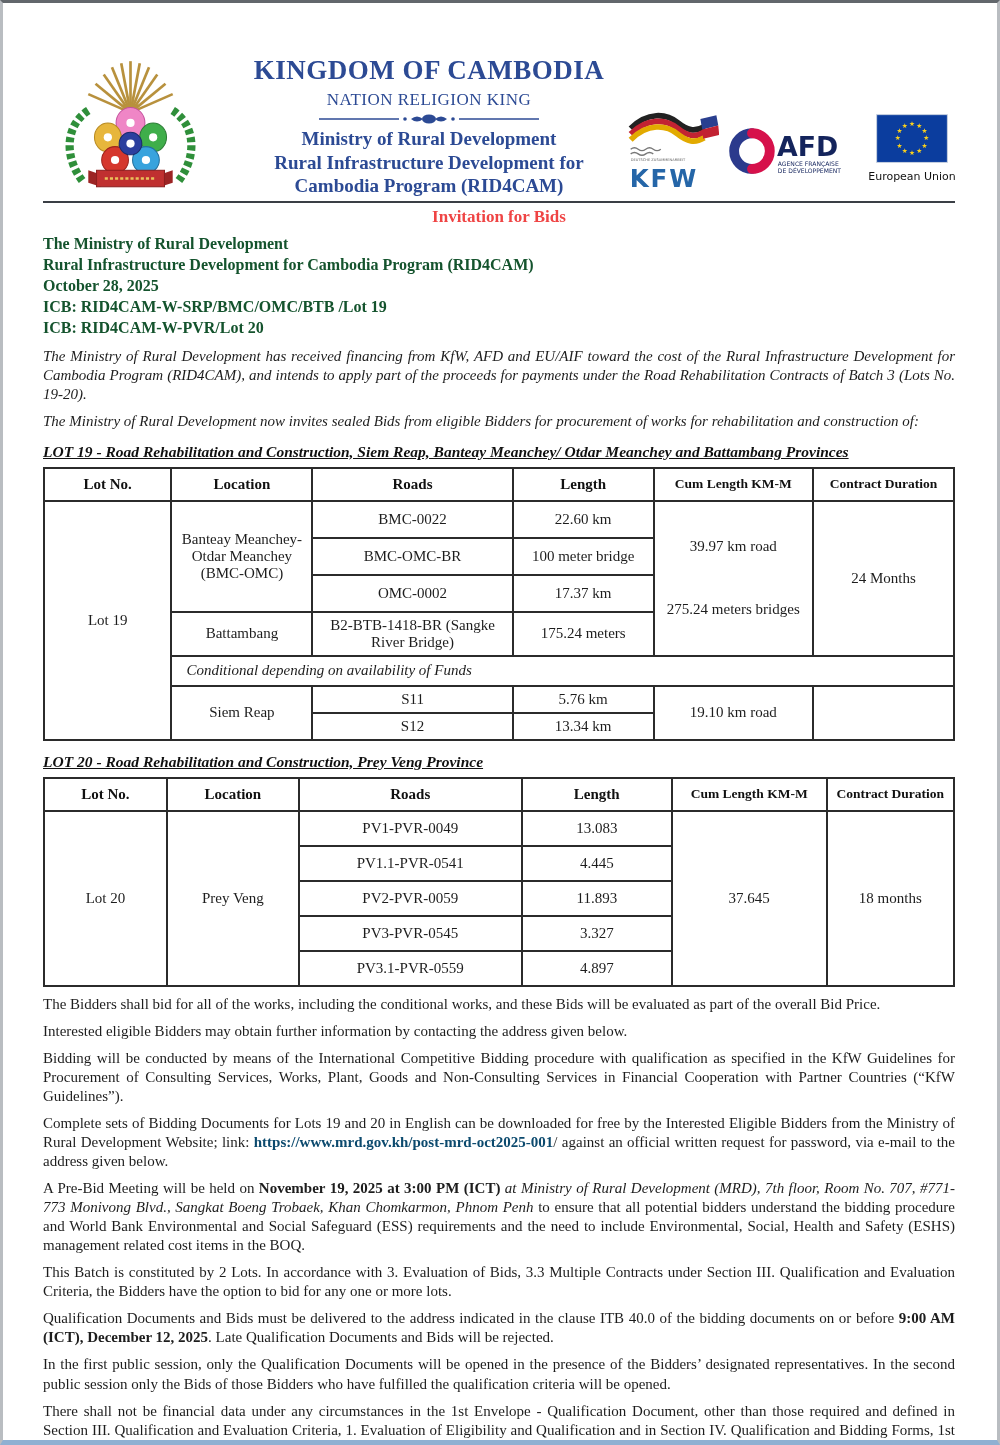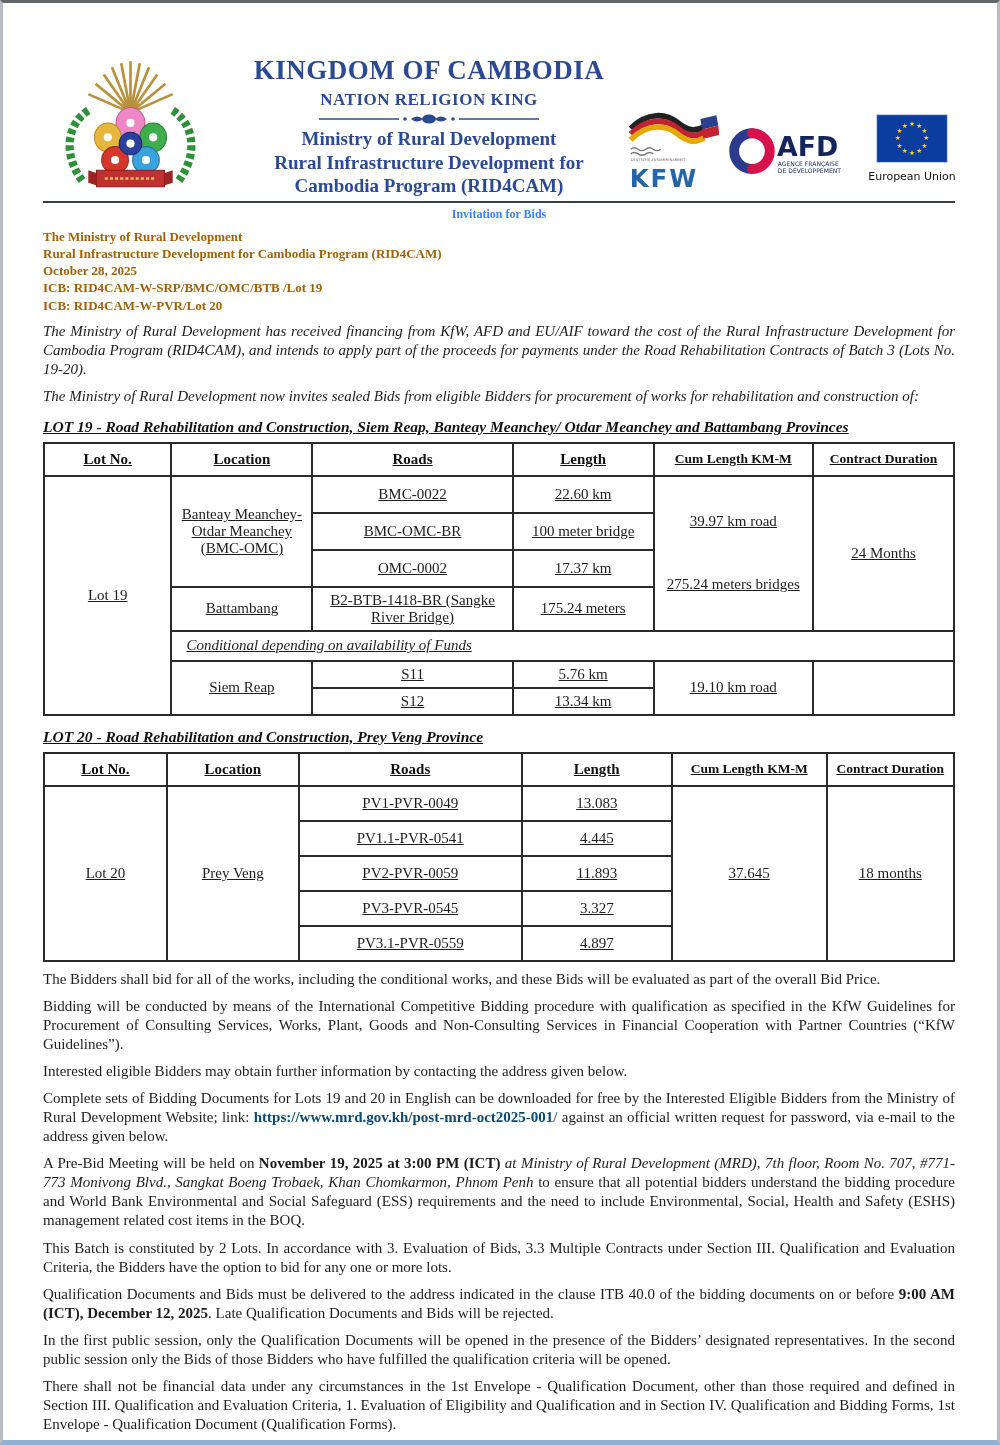--- a/index.html
+++ b/index.html
@@ -8,38 +8,38 @@
     border-top:3px solid #62676c;border-left:3px solid #b9bdc1;border-right:3px solid #b9bdc1;
     border-bottom:5px solid #8fb0d2;
     padding:10px 42px 0 40px;overflow:hidden;
     font-family:"Liberation Serif",serif;color:#222;
   }
   
   .hdr{display:flex;align-items:flex-end;margin-top:36px;}
   .emblem-wrap{width:190px;flex:0 0 auto;padding-top:8px;}
   .hdr-center{flex:1;text-align:center;padding-top:4px;}
   .kingdom{font-size:27px;font-weight:bold;color:#2c4a94;letter-spacing:.5px;line-height:1.15;}
-  .motto{font-size:17px;font-weight:bold;color:#2c4a94;margin-top:4px;letter-spacing:.5px;}
+  .motto{font-size:17px;font-weight:normal;color:#2c4a94;margin-top:4px;letter-spacing:.5px;}
   .ornament{margin:3px auto 2px;display:block;}
   .ministry{font-size:19px;font-weight:bold;color:#2c4a94;line-height:1.22;}
   .logos{width:330px;flex:0 0 auto;display:flex;align-items:center;gap:8px;padding-top:48px;justify-content:flex-end;}
   .eu-box{text-align:center;}
   .hdr-rule{border:none;border-top:2px solid #3a3f45;margin:4px 0 2px;}
   svg text{font-family:"DejaVu Sans",sans-serif;}
   
-  .doc-title{text-align:center;font-weight:bold;font-size:12px;margin:4px 0 6px;color:#3b82f6;font-family:Liberation Serif, serif;}
-  .intro-line{font-weight:bold;font-size:13px;line-height:1.32;color:#a16207;}
+  .doc-title{text-align:center;font-weight:bold;font-size:17px;margin:4px 0 6px;color:#ef4444;font-family:Liberation Serif, serif;}
+  .intro-line{font-weight:bold;font-size:16px;line-height:1.32;color:#14532d;}
   .para{font-size:15px;line-height:1.27;text-align:justify;margin:8px 0;color:#1d1d1d;}
   .i{font-style:italic;}
   .b{font-weight:bold;}
   .l{color:#0c4a6e;font-weight:bold;}
   .lot-title{font-size:15.5px;font-weight:bold;font-style:italic;text-decoration:underline;margin:12px 0 6px;color:#111;}
   
   table{width:100%;border-collapse:collapse;table-layout:fixed;}
-  td,th{border:2px solid #2b2b2b;font-size:15px;text-align:center;vertical-align:middle;padding:2px 4px;color:#1d1d1d;font-weight:normal;text-decoration:underline;}
+  td,th{border:2px solid #2b2b2b;font-size:15px;text-align:center;vertical-align:middle;padding:2px 4px;color:#1d1d1d;font-weight:normal;}
   th{font-weight:bold;color:#111;}
   th.small{font-size:13.5px;}
   .cond-cell{text-align:left;font-style:italic;padding-left:14px;}
   .cum-top{margin-bottom:46px;}
   .mt20{margin-top:2px;}
 </style>
 </head>
 <body>
 
 <div class="page">
@@ -276,22 +276,22 @@
     </tr>
     <tr style="height:35px">
       <td>PV3.1-PVR-0559</td>
       <td>4.897</td>
     </tr>
   </tbody>
     </table>
 
   <div class="mt20">
     <p class="para"><span>The Bidders shall bid for all of the works, including the conditional works, and these Bids will be evaluated as part of the overall Bid Price.</span></p>
+    <p class="para"><span>Interested eligible Bidders may obtain further information by contacting the address given below.</span></p>
     <p class="para"><span>Bidding will be conducted by means of the International Competitive Bidding procedure with qualification as specified in the KfW Guidelines for Procurement of Consulting Services, Works, Plant, Goods and Non-Consulting Services in Financial Cooperation with Partner Countries (“KfW Guidelines”).</span></p>
-    <p class="para"><span>Interested eligible Bidders may obtain further information by contacting the address given below.</span></p>
     <p class="para"><span>Complete sets of Bidding Documents for Lots 19 and 20 in English can be downloaded for free by the Interested Eligible Bidders from the Ministry of Rural Development Website; link: </span><span class="l">https://www.mrd.gov.kh/post-mrd-oct2025-001</span><span>/ against an official written request for password, via e-mail to the address given below.</span></p>
     <p class="para"><span>A Pre-Bid Meeting will be held on </span><span class="b">November 19, 2025 at 3:00 PM (ICT)</span><span class="i"> at Ministry of Rural Development (MRD), 7th floor, Room No. 707, #771-773 Monivong Blvd., Sangkat Boeng Trobaek, Khan Chomkarmon, Phnom Penh </span><span>to ensure that all potential bidders understand the bidding procedure and World Bank Environmental and Social Safeguard (ESS) requirements and the need to include Environmental, Social, Health and Safety (ESHS) management related cost items in the BOQ.</span></p>
     <p class="para"><span>This Batch is constituted by 2 Lots. In accordance with 3. Evaluation of Bids, 3.3 Multiple Contracts under Section III. Qualification and Evaluation Criteria, the Bidders have the option to bid for any one or more lots.</span></p>
     <p class="para"><span>Qualification Documents and Bids must be delivered to the address indicated in the clause ITB 40.0 of the bidding documents on or before </span><span class="b">9:00 AM (ICT), December 12, 2025</span><span>. Late Qualification Documents and Bids will be rejected.</span></p>
     <p class="para"><span>In the first public session, only the Qualification Documents will be opened in the presence of the Bidders’ designated representatives. In the second public session only the Bids of those Bidders who have fulfilled the qualification criteria will be opened.</span></p>
     <p class="para"><span>There shall not be financial data under any circumstances in the 1st Envelope - Qualification Document, other than those required and defined in Section III. Qualification and Evaluation Criteria, 1. Evaluation of Eligibility and Qualification and in Section IV. Qualification and Bidding Forms, 1st Envelope - Qualification Document (Qualification Forms).</span></p>
 
   </div>
 
 </div>

